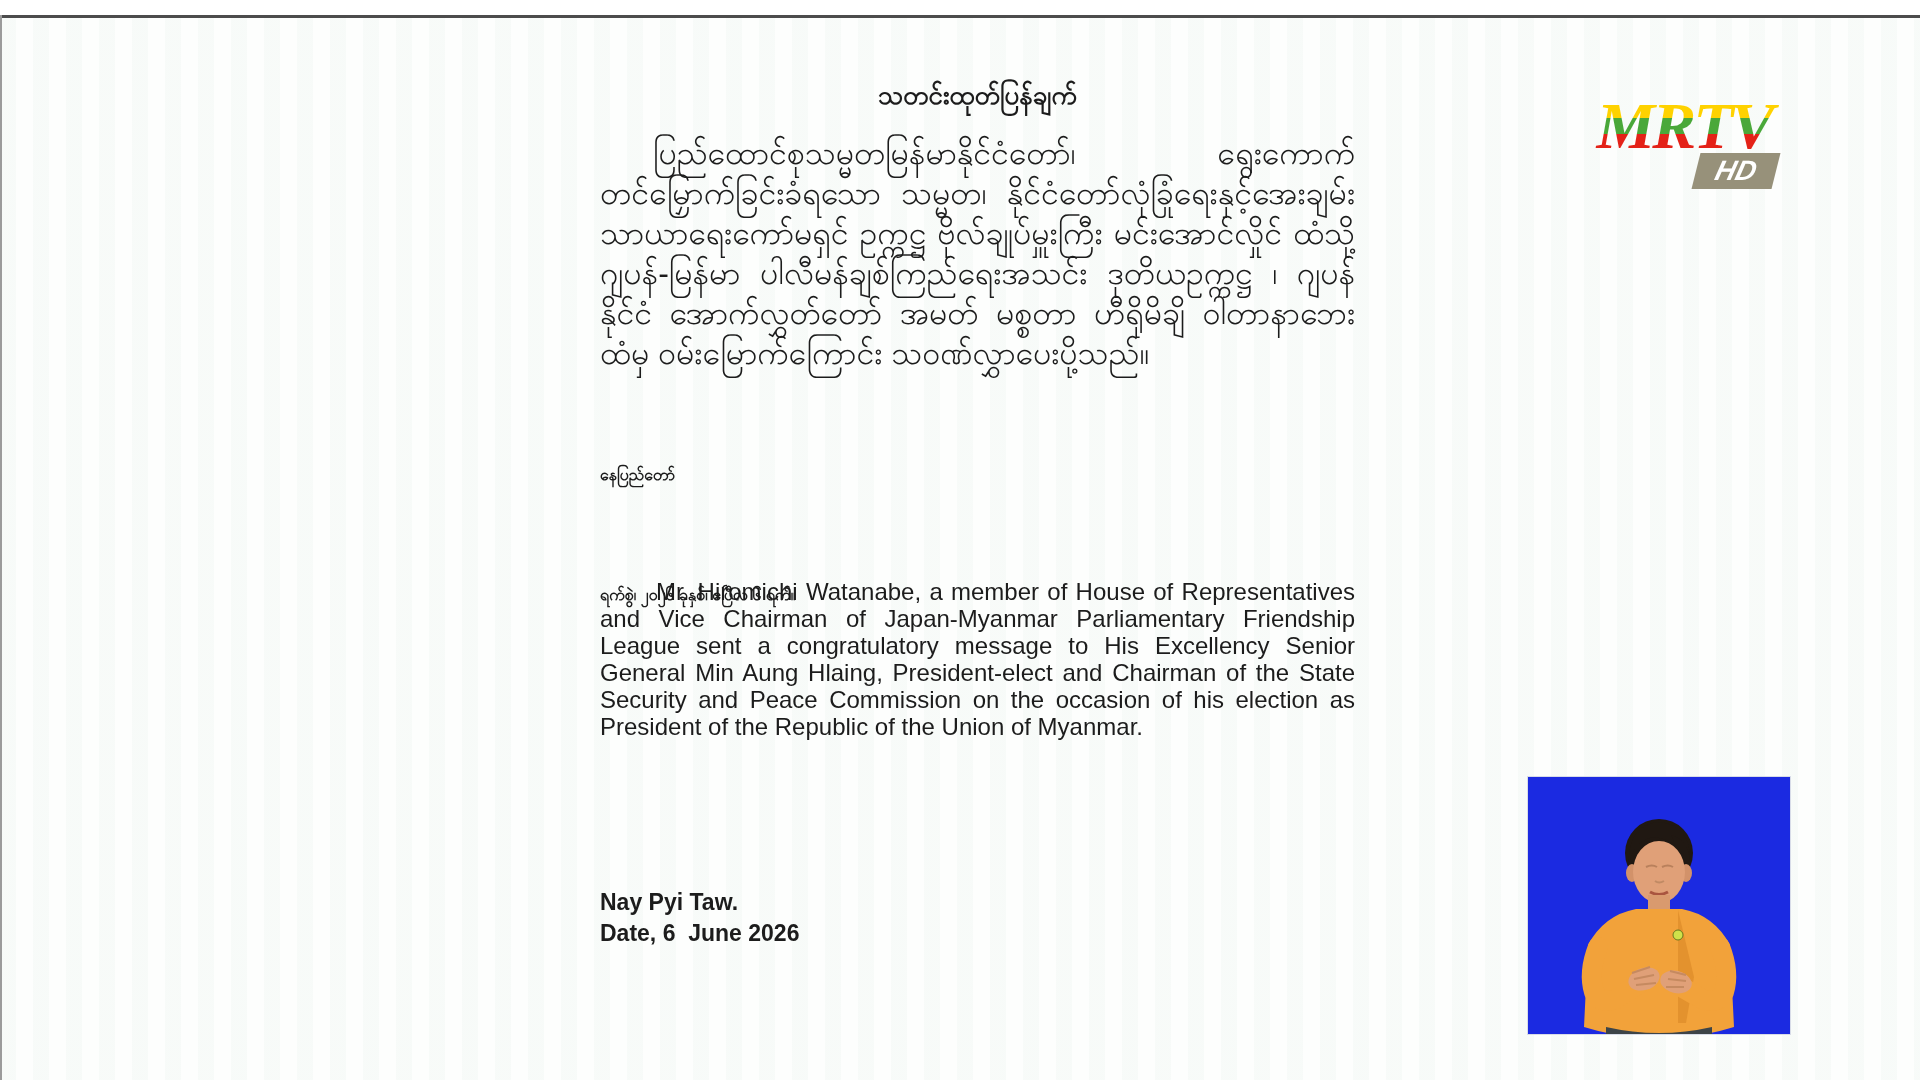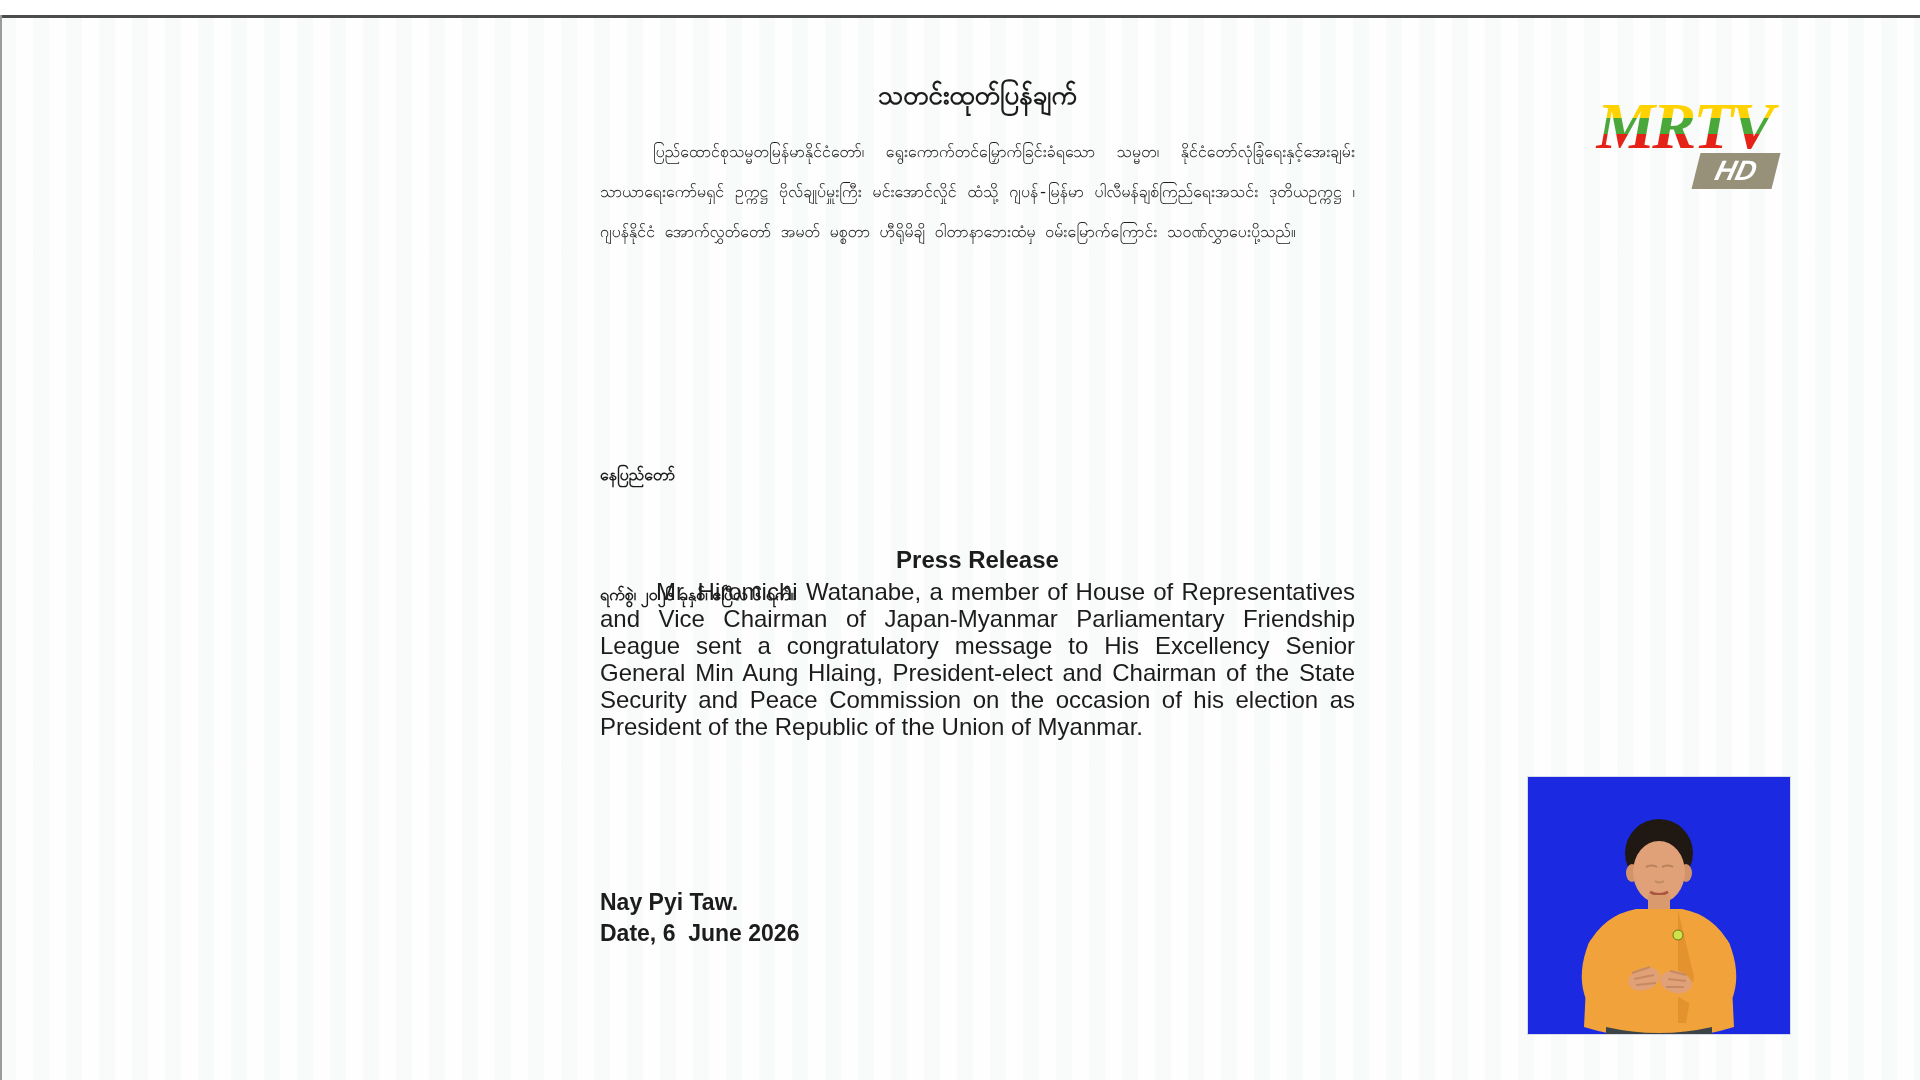--- a/index.html
+++ b/index.html
@@ -23,21 +23,21 @@
   .edge-bottom { position:absolute; left:0; bottom:0; width:1920px; height:5px; background:#2e2e2e; }
 
   
   .doc { position: absolute; left: 600px; width: 755px; color: #1c1c1c; }
   .bm-title {
     top: 62px; text-align: center;
     font-size: 26px; font-weight: bold; line-height: 36px;
   }
   .bm-para {
     top: 118px; text-align: justify;
-    font-size: 16px; line-height: 40px; text-indent: 53px; font-family: Liberation Mono, monospace;
+    font-size: 32px; line-height: 40px; text-indent: 53px;
   }
   .bm-sign {
     top: 360px; font-weight: bold;
     font-size: 16px; line-height: 40px; white-space: pre-wrap;
   }
   .en-title {
     top: 528px; text-align: center;
     font-size: 24px; font-weight: bold; line-height: 34px;
   }
   .en-para {
@@ -98,21 +98,20 @@
 
   <div class="doc bm-title">သတင်းထုတ်ပြန်ချက်</div>
 
   <div class="doc bm-para">ပြည်ထောင်စုသမ္မတမြန်မာနိုင်ငံတော်၊ ရွေးကောက်တင်မြှောက်ခြင်းခံရသော သမ္မတ၊ နိုင်ငံတော်လုံခြုံရေးနှင့်အေးချမ်းသာယာရေးကော်မရှင် ဥက္ကဋ္ဌ ဗိုလ်ချုပ်မှူးကြီး မင်းအောင်လှိုင် ထံသို့ ဂျပန်-မြန်မာ ပါလီမန်ချစ်ကြည်ရေးအသင်း ဒုတိယဥက္ကဋ္ဌ ၊ ဂျပန်နိုင်ငံ အောက်လွှတ်တော် အမတ် မစ္စတာ ဟီရိုမိချိ ဝါတာနာဘေးထံမှ ဝမ်းမြောက်ကြောင်း သဝဏ်လွှာပေးပို့သည်။</div>
 
   <div class="doc bm-sign">
     <div>နေပြည်တော်</div>
     <div>ရက်စွဲ၊ ၂၀၂၆ ခုနှစ်၊ ဧပြီလ ၆ ရက်။</div>
   </div>
 
-  <div class="doc en-title">Press Release</div>
 
   <div class="doc en-para">Mr. Hiromichi Watanabe, a member of House of Representatives and Vice Chairman of Japan-Myanmar Parliamentary Friendship League sent a congratulatory message to His Excellency Senior General Min Aung Hlaing, President-elect and Chairman of the State Security and Peace Commission on the occasion of his election as President of the Republic of the Union of Myanmar.</div>
 
   <div class="doc en-place">Nay Pyi Taw.</div>
 
   <div class="doc en-date">Date, 6  June 2026</div>
 
   <div class="logo">
     <div class="logo-text">MRTV</div>
     <div class="hd-badge">

